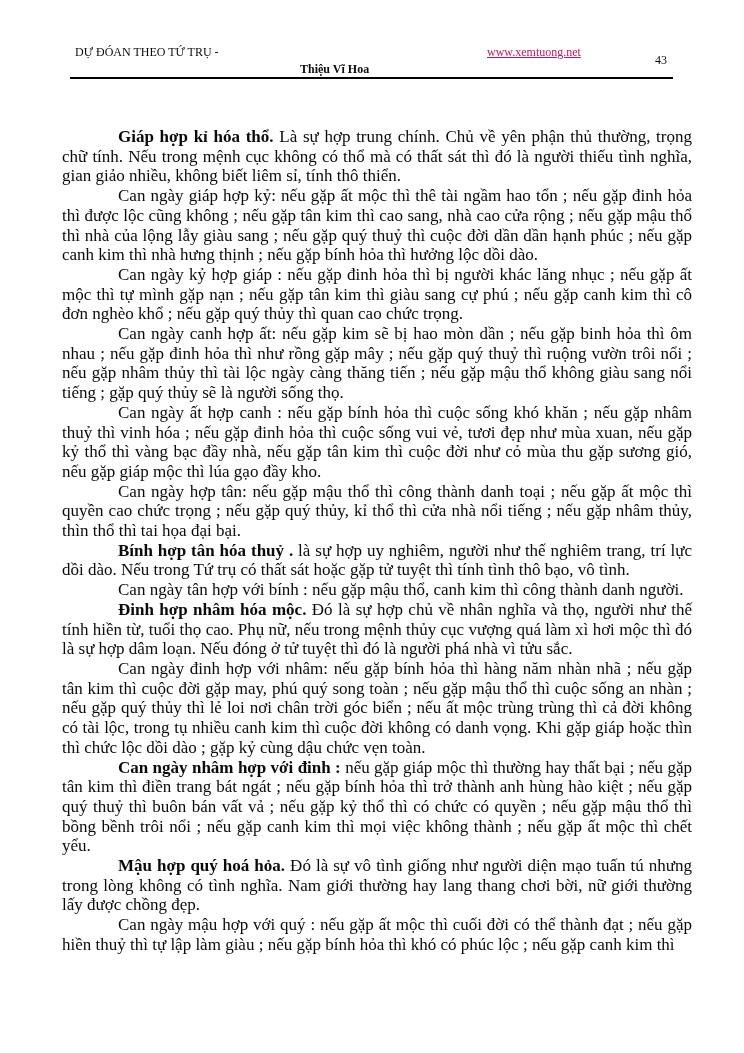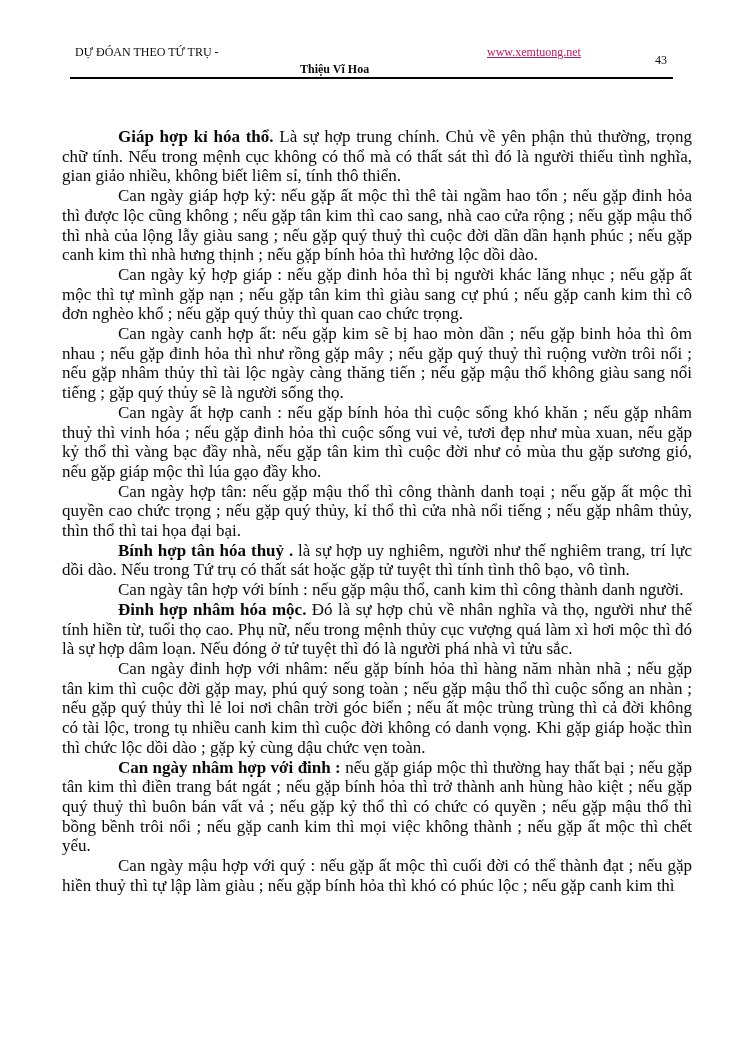--- a/index.html
+++ b/index.html
@@ -59,16 +59,17 @@
   <p><span class="lead">Bính hợp tân hóa thuỷ .</span><span class="rest"> là sự hợp uy nghiêm, người như thế nghiêm trang, trí lực dồi dào. Nếu trong Tứ trụ có thất sát hoặc gặp tử tuyệt thì tính tình thô bạo, vô tình.</span></p>
 
   <p><span class="lead"></span><span class="rest">Can ngày tân hợp với bính : nếu gặp mậu thổ, canh kim thì công thành danh người.</span></p>
 
   <p><span class="lead">Đinh hợp nhâm hóa mộc.</span><span class="rest"> Đó là sự hợp chủ về nhân nghĩa và thọ, người như thế tính hiền từ, tuổi thọ cao. Phụ nữ, nếu trong mệnh thủy cục vượng quá làm xì hơi mộc thì đó là sự hợp dâm loạn. Nếu đóng ở tử tuyệt thì đó là người phá nhà vì tửu sắc.</span></p>
 
   <p><span class="lead"></span><span class="rest">Can ngày đinh hợp với nhâm: nếu gặp bính hỏa thì hàng năm nhàn nhã ; nếu gặp tân kim thì cuộc đời gặp may, phú quý song toàn ; nếu gặp mậu thổ thì cuộc sống an nhàn ; nếu gặp quý thủy thì lẻ loi nơi chân trời góc biển ; nếu ất mộc trùng trùng thì cả đời không có tài lộc, trong tụ nhiều canh kim thì cuộc đời không có danh vọng. Khi gặp giáp hoặc thìn thì chức lộc dồi dào ; gặp kỷ cùng dậu chức vẹn toàn.</span></p>
 
   <p><span class="lead">Can ngày nhâm hợp với đinh :</span><span class="rest"> nếu gặp giáp mộc thì thường hay thất bại ; nếu gặp tân kim thì điền trang bát ngát ; nếu gặp bính hỏa thì trở thành anh hùng hào kiệt ; nếu gặp quý thuỷ thì buôn bán vất vả ; nếu gặp kỷ thổ thì có chức có quyền ; nếu gặp mậu thổ thì bồng bềnh trôi nổi ; nếu gặp canh kim thì mọi việc không thành ; nếu gặp ất mộc thì chết yểu.</span></p>
 
+  <p><span class="lead">Mậu hợp quý hoá hỏa.</span><span class="rest"> Đó là sự vô tình giống như người diện mạo tuấn tú nhưng trong lòng không có tình nghĩa. Nam giới thường hay lang thang chơi bời, nữ giới thường lấy được chồng đẹp.</span></p>
 
   <p><span class="lead"></span><span class="rest">Can ngày mậu hợp với quý : nếu gặp ất mộc thì cuối đời có thể thành đạt ; nếu gặp hiền thuỷ thì tự lập làm giàu ; nếu gặp bính hỏa thì khó có phúc lộc ; nếu gặp canh kim thì</span></p>
 </div>
 </div>
 
 </body></html>

